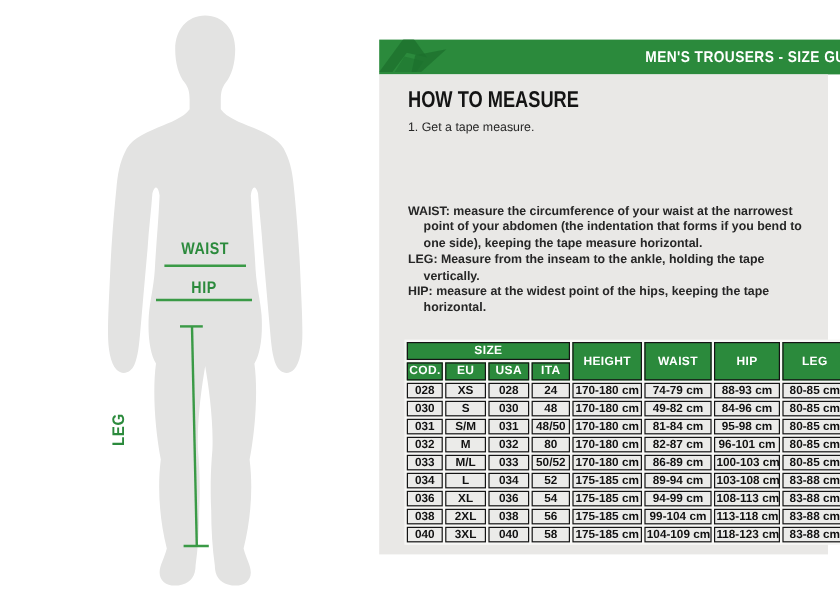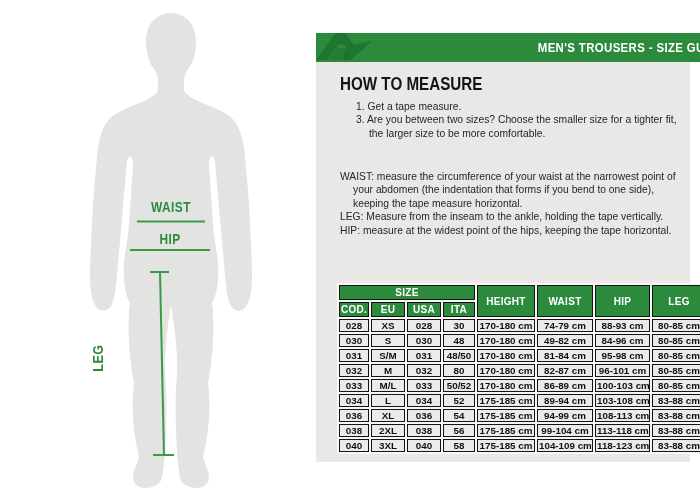--- a/index.html
+++ b/index.html
@@ -29,25 +29,25 @@
   .title-bar{position:absolute;left:316px;top:33px;width:422px;height:29px;
              background:var(--green);display:flex;align-items:center;justify-content:flex-end;
              overflow:hidden;}
   .title-bar .logo{position:absolute;left:-3px;top:-4px;height:40px;width:62px;}
   .title-text{color:#fff;font-weight:bold;font-size:13px;letter-spacing:.4px;
               transform:scaleX(.88);white-space:nowrap;}
 
   .panel{position:absolute;left:316px;top:62px;width:374px;height:400px;background:var(--panel);}
   .howto{position:absolute;left:24px;top:11px;color:#141414;font-size:19px;font-weight:bold;
          transform:scaleX(.8);transform-origin:left center;letter-spacing:0;white-space:nowrap;}
-  .steps{position:absolute;left:40px;top:38px;width:336px;color:var(--ink);
+  .steps{position:absolute;left:24px;top:38px;width:336px;color:var(--ink);
          font-size:10.3px;line-height:13.4px;}
   .step{padding-left:13px;text-indent:-13px;}
   .notes{position:absolute;left:24px;top:108px;width:338px;color:var(--ink);
-         font-size:10.3px;line-height:13.4px;}
+         font-size:10.3px;line-height:13.4px;font-weight:bold;}
   .note{padding-left:13px;text-indent:-13px;}
 
   
   table.size-table{position:absolute;left:1px;top:221px;width:371px;
         border-collapse:separate;border-spacing:2px;background:#f7f7f5;table-layout:fixed;margin-left:20px;}
   .size-table th,.size-table td{border:1.5px solid var(--border);text-align:center;
         font-weight:bold;vertical-align:middle;}
   .size-table thead th{background:var(--green);color:#fff;font-size:10px;height:15px;
         letter-spacing:.3px;padding:0 1px;}
   .size-table tbody td{background:var(--cellbg);color:#111;font-size:9.8px;height:12px;
@@ -138,21 +138,20 @@
       </g>
     </svg>
     <span class="title-text">MEN'S TROUSERS - SIZE GUIDE</span>
   </div>
 
   <div class="panel">
     <div class="howto">HOW TO MEASURE</div>
 
     <div class="steps">
         <div class="step">1. Get a tape measure.</div>
-        <div class="step">3. Are you between two sizes? Choose the smaller size for a tighter fit, the larger size to be more comfortable.</div>
       </div>
     <div class="notes">
         <div class="note">WAIST: measure the circumference of your waist at the narrowest point of your abdomen (the indentation that forms if you bend to one side), keeping the tape measure horizontal.</div>
         <div class="note">LEG: Measure from the inseam to the ankle, holding the tape vertically.</div>
         <div class="note">HIP: measure at the widest point of the hips, keeping the tape horizontal.</div>
       </div>
 
     <table class="size-table">
       <colgroup>
         <col style="width:30px">
@@ -177,21 +176,21 @@
           <th>EU</th>
           <th>USA</th>
           <th>ITA</th>
         </tr>
       </thead>
       <tbody>
           <tr>
             <td>028</td>
             <td>XS</td>
             <td>028</td>
-            <td>30</td>
+            <td>24</td>
             <td>170-180 cm</td>
             <td>74-79 cm</td>
             <td>88-93 cm</td>
             <td>80-85 cm</td>
           </tr>
           <tr>
             <td>030</td>
             <td>S</td>
             <td>030</td>
             <td>48</td>

